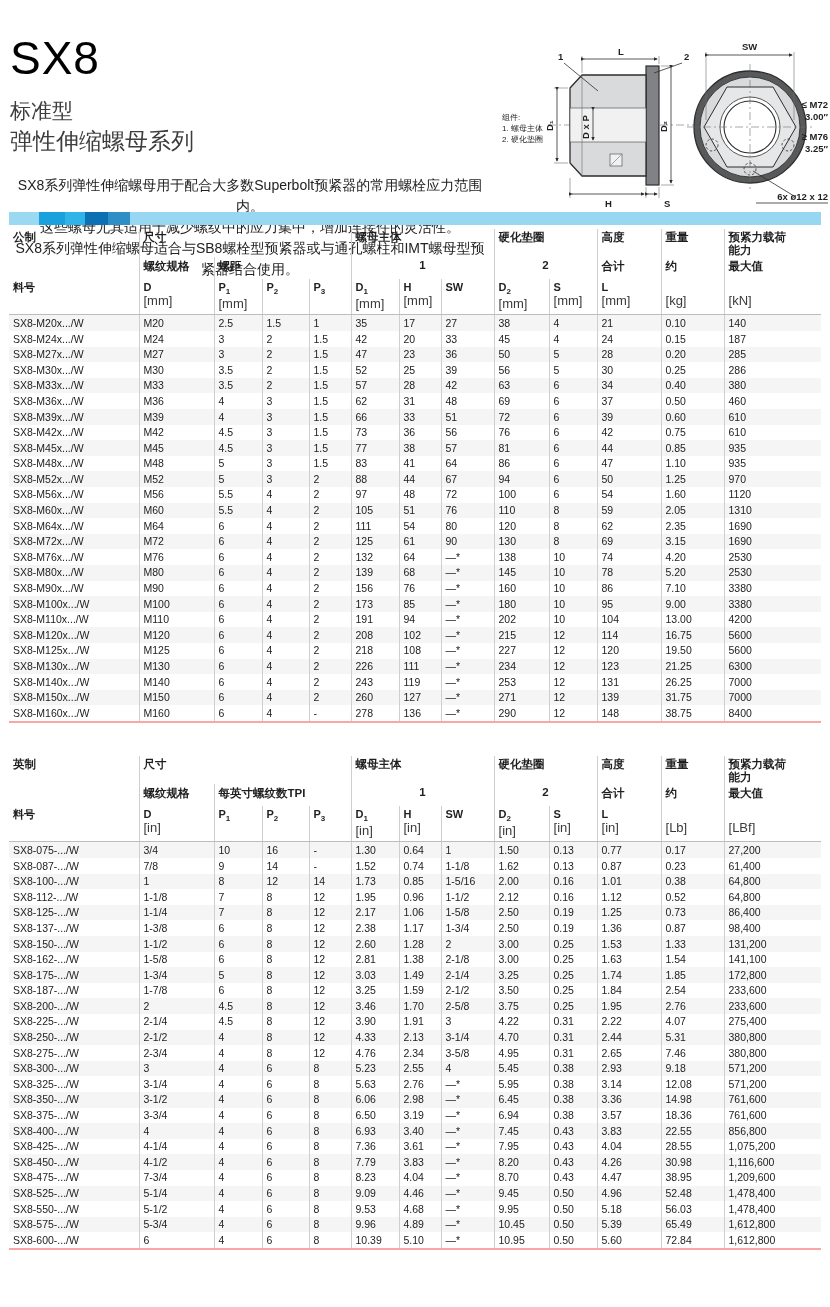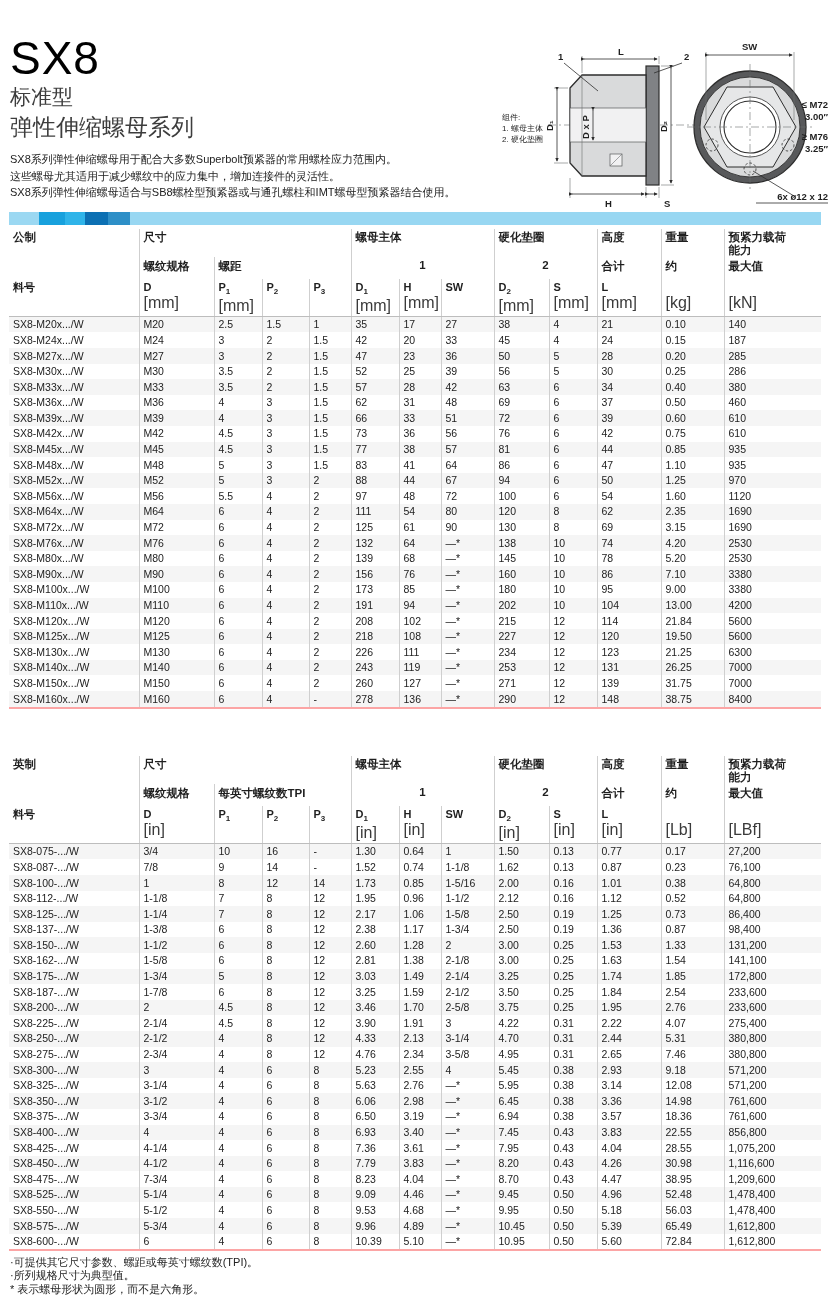--- a/index.html
+++ b/index.html
@@ -3,23 +3,23 @@
 <meta charset="utf-8">
 <style>
   html,body { margin:0; padding:0; background:#fff; }
   .datasheet {
     position:relative; width:830px; height:1307px; background:#fff;
     font-family:"Liberation Sans", sans-serif; color:#1f1f1f; overflow:hidden;border-radius:15px;
   }
   
   .title-block { position:absolute; left:10px; top:34px; width:480px; }
   .series-title { font-size:46px; font-weight:300; color:#000; letter-spacing:1px; line-height:1.05; margin:0; }
-  .series-sub1 { font-size:21px; color:#3d3d3d; margin-top:1px; }
+  .series-sub1 { font-size:21px; color:#3d3d3d; margin-top:15px; }
   .series-sub2 { font-size:23px; color:#3d3d3d; margin-top:1px; }
-  .series-desc { font-size:11px; color:#222; line-height:1.5; margin-top:8px; }
+  .series-desc { font-size:14px; color:#222; line-height:1.5; margin-top:18px;text-align:center; }
   
   .drawing-wrap { position:absolute; right:0px; top:28px; width:332px; height:188px; }
   svg .outline { fill:#d9dadb; stroke:#2d2d2d; stroke-width:1.3; }
   svg .washer  { fill:#808285; stroke:#2d2d2d; stroke-width:1.2; }
   svg .bore    { fill:#f1f1f2; stroke:#58595b; stroke-width:0.7; }
   svg .dim     { stroke:#2d2d2d; stroke-width:0.8; fill:none; }
   svg .ext     { stroke:#6d6e70; stroke-width:0.6; fill:none; }
   svg .cl      { stroke:#6d6e70; stroke-width:0.6; stroke-dasharray:8 3 2 3; fill:none; }
   svg .hole    { stroke:#2d2d2d; stroke-width:0.8; stroke-dasharray:2.5 2; fill:none; }
   svg text { fill:#1f1f1f; font-family:"Liberation Sans",sans-serif; }
@@ -36,21 +36,21 @@
   .spec-table.imperial { top:756px; }
   .spec-table th, .spec-table td { border-left:1px solid #cfcfcf; text-align:left; vertical-align:top; overflow:hidden; white-space:nowrap; }
   .spec-table tr > *:first-child { border-left:none; }
   .spec-table thead th { font-size:11.5px; font-weight:bold; padding:2px 4px 0 4px; }
   .spec-table thead tr.group-row th { height:24px; white-space:pre-line; line-height:1.15; }
   .spec-table thead tr.sub-row th { height:20px; }
   .spec-table thead tr.col-row th { height:33px; border-bottom:1px solid #bdbdbd; }
   .spec-table thead th.center { text-align:center; }
   .spec-table .lbl { font-size:11px; font-weight:bold; line-height:1.1; }
   .spec-table .lbl sub { font-size:8px; }
-  .spec-table .unit { font-size:16px; font-weight:normal; color:#3a3a3a; line-height:1.15; }
+  .spec-table .unit { font-size:13px; font-weight:normal; color:#3a3a3a; line-height:1.15; }
   .spec-table tbody td { font-size:10.5px; padding:1.5px 4px 1.5px 4px; height:12.6px; line-height:1.15; color:#222; }
   .spec-table tbody tr:nth-child(odd) { background:#f5f5f5; }
   
   .footnotes { position:absolute; left:10px; top:1256px; font-size:11px; line-height:1.22; color:#222; }
 </style>
 </head>
 <body>
 
 <div class="datasheet">
 
@@ -421,20 +421,35 @@
           <td>97</td>
           <td>48</td>
           <td>72</td>
           <td>100</td>
           <td>6</td>
           <td>54</td>
           <td>1.60</td>
           <td>1120</td>
         </tr>
         <tr>
+          <td>SX8-M60x.../W</td>
+          <td>M60</td>
+          <td>5.5</td>
+          <td>4</td>
+          <td>2</td>
+          <td>105</td>
+          <td>51</td>
+          <td>76</td>
+          <td>110</td>
+          <td>8</td>
+          <td>59</td>
+          <td>2.05</td>
+          <td>1310</td>
+        </tr>
+        <tr>
           <td>SX8-M64x.../W</td>
           <td>M64</td>
           <td>6</td>
           <td>4</td>
           <td>2</td>
           <td>111</td>
           <td>54</td>
           <td>80</td>
           <td>120</td>
           <td>8</td>
@@ -537,21 +552,21 @@
           <td>M120</td>
           <td>6</td>
           <td>4</td>
           <td>2</td>
           <td>208</td>
           <td>102</td>
           <td>—*</td>
           <td>215</td>
           <td>12</td>
           <td>114</td>
-          <td>21.84</td>
+          <td>16.75</td>
           <td>5600</td>
         </tr>
         <tr>
           <td>SX8-M125x.../W</td>
           <td>M125</td>
           <td>6</td>
           <td>4</td>
           <td>2</td>
           <td>218</td>
           <td>108</td>
@@ -739,21 +754,21 @@
           <td>9</td>
           <td>14</td>
           <td>-</td>
           <td>1.52</td>
           <td>0.74</td>
           <td>1-1/8</td>
           <td>1.62</td>
           <td>0.13</td>
           <td>0.87</td>
           <td>0.23</td>
-          <td>76,100</td>
+          <td>61,400</td>
         </tr>
         <tr>
           <td>SX8-100-.../W</td>
           <td>1</td>
           <td>8</td>
           <td>12</td>
           <td>14</td>
           <td>1.73</td>
           <td>0.85</td>
           <td>1-5/16</td>
@@ -1104,19 +1119,14 @@
           <td>—*</td>
           <td>10.95</td>
           <td>0.50</td>
           <td>5.60</td>
           <td>72.84</td>
           <td>1,612,800</td>
         </tr>
       </tbody>
     </table>
 
-  <div class="footnotes">
-    <div>·可提供其它尺寸参数、螺距或每英寸螺纹数(TPI)。</div>
-    <div>·所列规格尺寸为典型值。</div>
-    <div>* 表示螺母形状为圆形，而不是六角形。</div>
-  </div>
 
 </div>
 
 </body></html>

